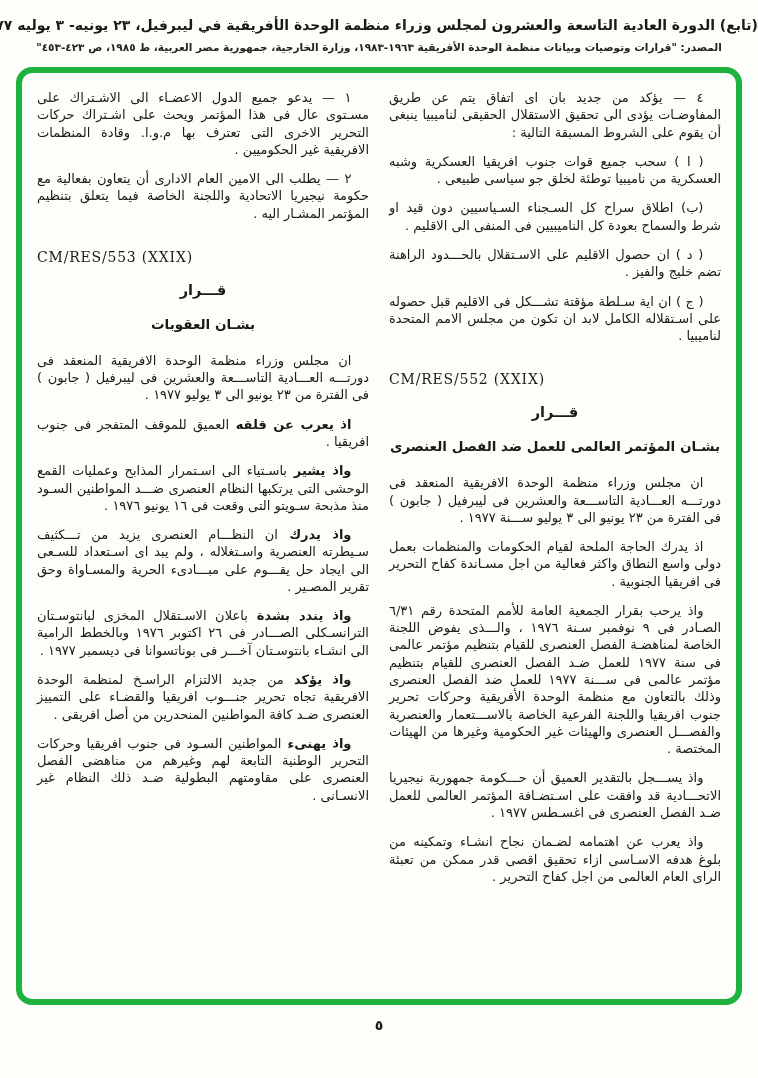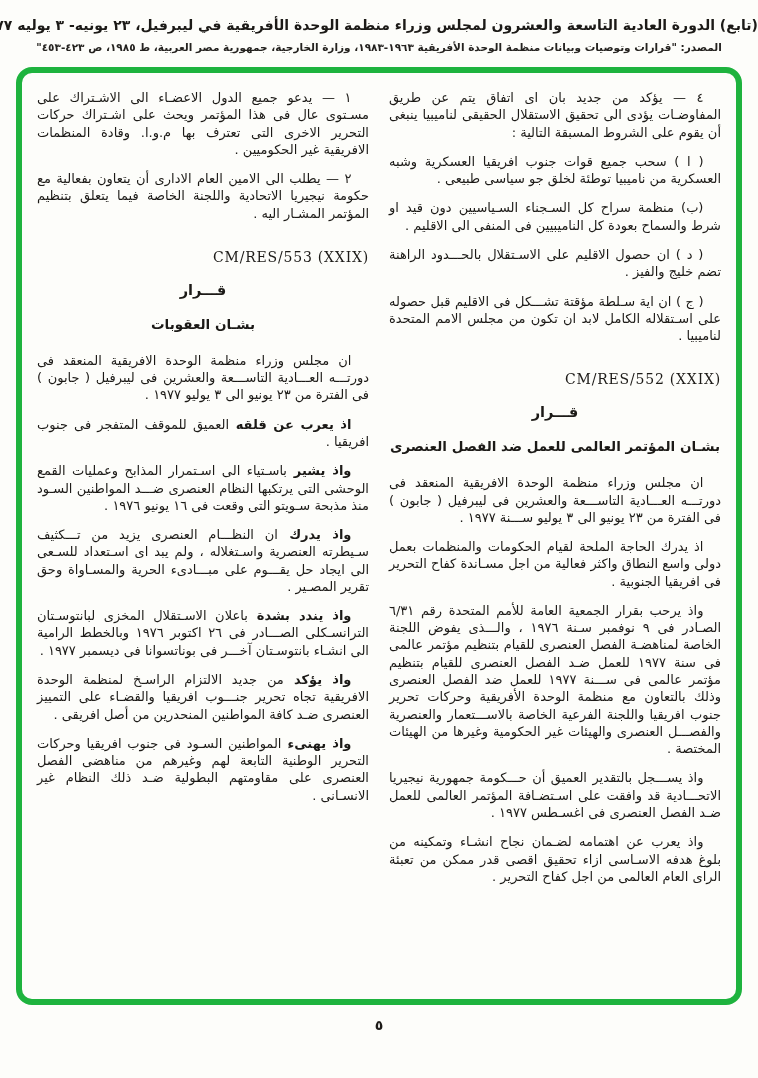--- a/index.html
+++ b/index.html
@@ -52,21 +52,21 @@
     flex: 1 1 0;
     min-width: 0;
     text-align: justify;
     font-size: 13px;
     line-height: 1.33;
   }
   .block { margin: 0 0 12px 0; }
   .block.paragraph { text-indent: 1.35em; }
   .block.code {
     direction: ltr;
-    text-align: right;
+    text-align: left;
     font-family: "DejaVu Serif", serif;
     font-size: 14px;
     letter-spacing: 0.8px;
     margin: 26px 0 14px 0;
     text-indent: 0;
   }
   .block.heading {
     text-align: center;
     font-weight: bold;
     font-size: 14.5px;
@@ -96,21 +96,21 @@
 
   <header class="doc-header">
     <div class="doc-title">(تابع) الدورة العادية التاسعة والعشرون لمجلس وزراء منظمة الوحدة الأفريقية في ليبرفيل، ٢٣ يونيه- ٣ يوليه ١٩٧٧</div>
     <div class="doc-source">المصدر: "قرارات وتوصيات وبيانات منظمة الوحدة الأفريقية ١٩٦٣-١٩٨٣، وزارة الخارجية، جمهورية مصر العربية، ط ١٩٨٥، ص ٤٢٣-٤٥٣"</div>
   </header>
 
   <main class="frame" style="border-color: rgb(30, 179, 62);">
     <section class="col">
         <div class="block paragraph">٤ — يؤكد من جديد بان اى اتفاق يتم عن طريق المفاوضـات يؤدى الى تحقيق الاستقلال الحقيقى لناميبيا ينبغى أن يقوم على الشروط المسبقة التالية :</div>
         <div class="block paragraph">( ا ) سحب جميع قوات جنوب افريقيا العسكرية وشبه العسكرية من ناميبيا توطئة لخلق جو سياسى طبيعى .</div>
-        <div class="block paragraph">(ب) منظمة سراح كل السـجناء السـياسيين دون قيد او شرط والسماح بعودة كل الناميبيين فى المنفى الى الاقليم .</div>
+        <div class="block paragraph">(ب) اطلاق سراح كل السـجناء السـياسيين دون قيد او شرط والسماح بعودة كل الناميبيين فى المنفى الى الاقليم .</div>
         <div class="block paragraph">( د ) ان حصول الاقليم على الاسـتقلال بالحـــدود الراهنة تضم خليج والفيز .</div>
         <div class="block paragraph">( ج ) ان اية سـلطة مؤقتة تشـــكل فى الاقليم قبل حصوله على اسـتقلاله الكامل لابد ان تكون من مجلس الامم المتحدة لناميبيا .</div>
         <div class="block code">CM/RES/552 (XXIX)</div>
         <div class="block heading">قـــرار</div>
         <div class="block subheading">بشـان المؤتمر العالمى للعمل ضد الفصل العنصرى</div>
         <div class="block paragraph">ان مجلس وزراء منظمة الوحدة الافريقية المنعقد فى دورتـــه العـــادية التاســـعة والعشرين فى ليبرفيل ( جابون ) فى الفترة من ٢٣ يونيو الى ٣ يوليو ســـنة ١٩٧٧ .</div>
         <div class="block paragraph">اذ يدرك الحاجة الملحة لقيام الحكومات والمنظمات بعمل دولى واسع النطاق واكثر فعالية من اجل مسـاندة كفاح التحرير فى افريقيا الجنوبية .</div>
         <div class="block paragraph">واذ يرحب بقرار الجمعية العامة للأمم المتحدة رقم ٦/٣١ الصـادر فى ٩ نوفمبر سـنة ١٩٧٦ ، والـــذى يفوض اللجنة الخاصة لمناهضـة الفصل العنصرى للقيام بتنظيم مؤتمر عالمى فى سنة ١٩٧٧ للعمل ضـد الفصل العنصرى للقيام بتنظيم مؤتمر عالمى فى ســـنة ١٩٧٧ للعمل ضد الفصل العنصرى وذلك بالتعاون مع منظمة الوحدة الأفريقية وحركات تحرير جنوب افريقيا واللجنة الفرعية الخاصة بالاســـتعمار والعنصرية والفصـــل العنصرى والهيئات غير الحكومية وغيرها من الهيئات المختصة .</div>
         <div class="block paragraph">واذ يســـجل بالتقدير العميق أن حـــكومة جمهورية نيجيريا الاتحـــادية قد وافقت على اسـتضـافة المؤتمر العالمى للعمل ضـد الفصل العنصرى فى اغسـطس ١٩٧٧ .</div>
         <div class="block paragraph">واذ يعرب عن اهتمامه لضـمان نجاح انشـاء وتمكينه من بلوغ هدفه الاسـاسى ازاء تحقيق اقصى قدر ممكن من تعبئة الراى العام العالمى من اجل كفاح التحرير .</div>

